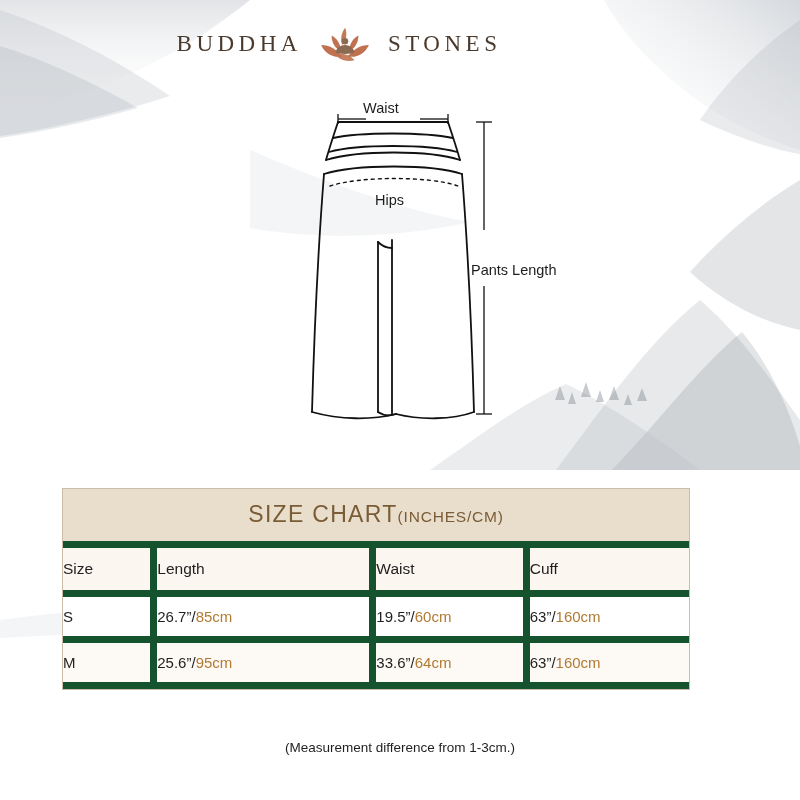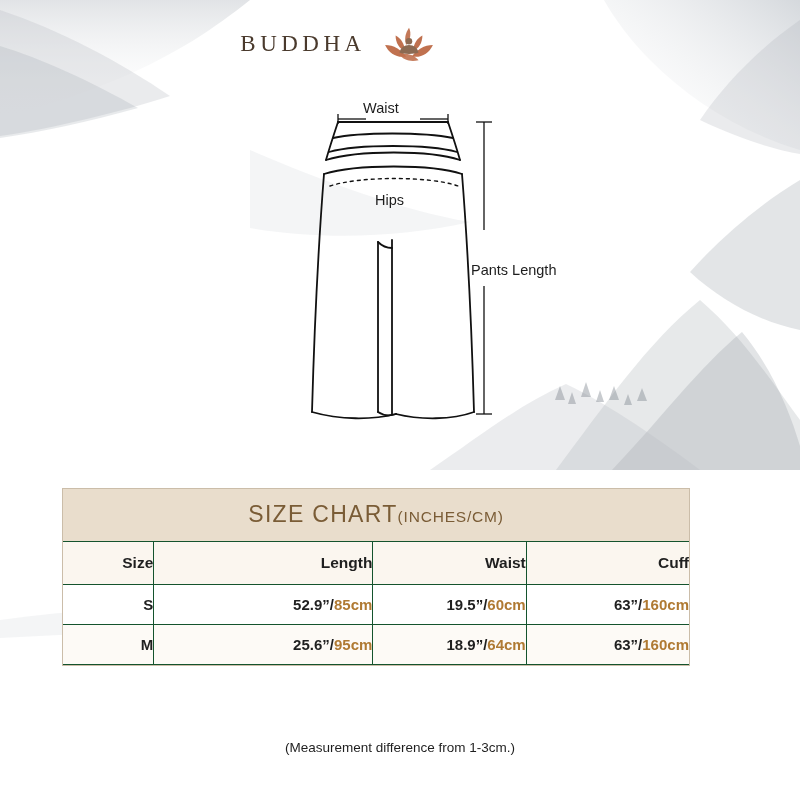--- a/index.html
+++ b/index.html
@@ -102,23 +102,23 @@
     font-size: 15.5px;
     letter-spacing: 0.8px;
   }
   table.size-table {
     width: 100%;
     border-collapse: collapse;
     table-layout: fixed;
   }
   table.size-table th,
   table.size-table td {
-    border: 1px solid #14532d;
-    text-align: right;
-    font-weight: bold;
+    border: 7px solid #14532d;
+    text-align: left;
+    font-weight: normal;
     color: #1f1f1f;
   }
   table.size-table th {
     background: #fbf6ef;
     font-size: 15.5px;
     padding: 12px 0;
   }
   table.size-table td {
     font-size: 15px;
     padding: 11px 0;
@@ -203,20 +203,21 @@
         <path d="M44,14 C44,22 40,28 34,30 C35,23 38,17 44,14 Z"></path>
         <path d="M5,24 C9,33 18,38 27,36 C22,29 14,24 5,24 Z"></path>
         <path d="M55,24 C51,33 42,38 33,36 C38,29 46,24 55,24 Z"></path>
         <path d="M20,34 C24,40 32,42 40,40 C35,34 27,32 20,34 Z" opacity="0.9"></path>
       </g>
       <g fill="#8c6a52">
         <circle cx="30" cy="20" r="3.4"></circle>
         <path d="M30,24 C25,24 21,27 20,32 C24,34 36,34 40,32 C39,27 35,24 30,24 Z"></path>
       </g>
     </svg>
+    <span class="brand-word">STONES</span>
   </div>
 
   <div class="diagram">
     <svg width="800" height="360" viewBox="0 0 800 360" xmlns="http://www.w3.org/2000/svg">
       <g fill="none" stroke="#111111" stroke-width="1.8" stroke-linejoin="round" stroke-linecap="round">
 
         <path d="M338,32 L448,32"></path>
 
         <path d="M338,32 C334,44 330,56 326,70"></path>
         <path d="M448,32 C452,44 456,56 460,70"></path>
@@ -276,28 +277,28 @@
         <tr>
           <th>Size</th>
           <th>Length</th>
           <th>Waist</th>
           <th>Cuff</th>
         </tr>
       </thead>
       <tbody>
         <tr class="row-odd">
           <td>S</td>
-          <td><span>52.9”/</span><span class="unit-cm">85cm</span></td>
+          <td><span>26.7”/</span><span class="unit-cm">85cm</span></td>
           <td><span>19.5”/</span><span class="unit-cm">60cm</span></td>
           <td><span>63”/</span><span class="unit-cm">160cm</span></td>
         </tr>
         <tr class="row-even">
           <td>M</td>
           <td><span>25.6”/</span><span class="unit-cm">95cm</span></td>
-          <td><span>18.9”/</span><span class="unit-cm">64cm</span></td>
+          <td><span>33.6”/</span><span class="unit-cm">64cm</span></td>
           <td><span>63”/</span><span class="unit-cm">160cm</span></td>
         </tr>
       </tbody>
     </table>
   </div>
 
   <div class="footnote">(Measurement difference from 1-3cm.)</div>
 
 </div>
 

